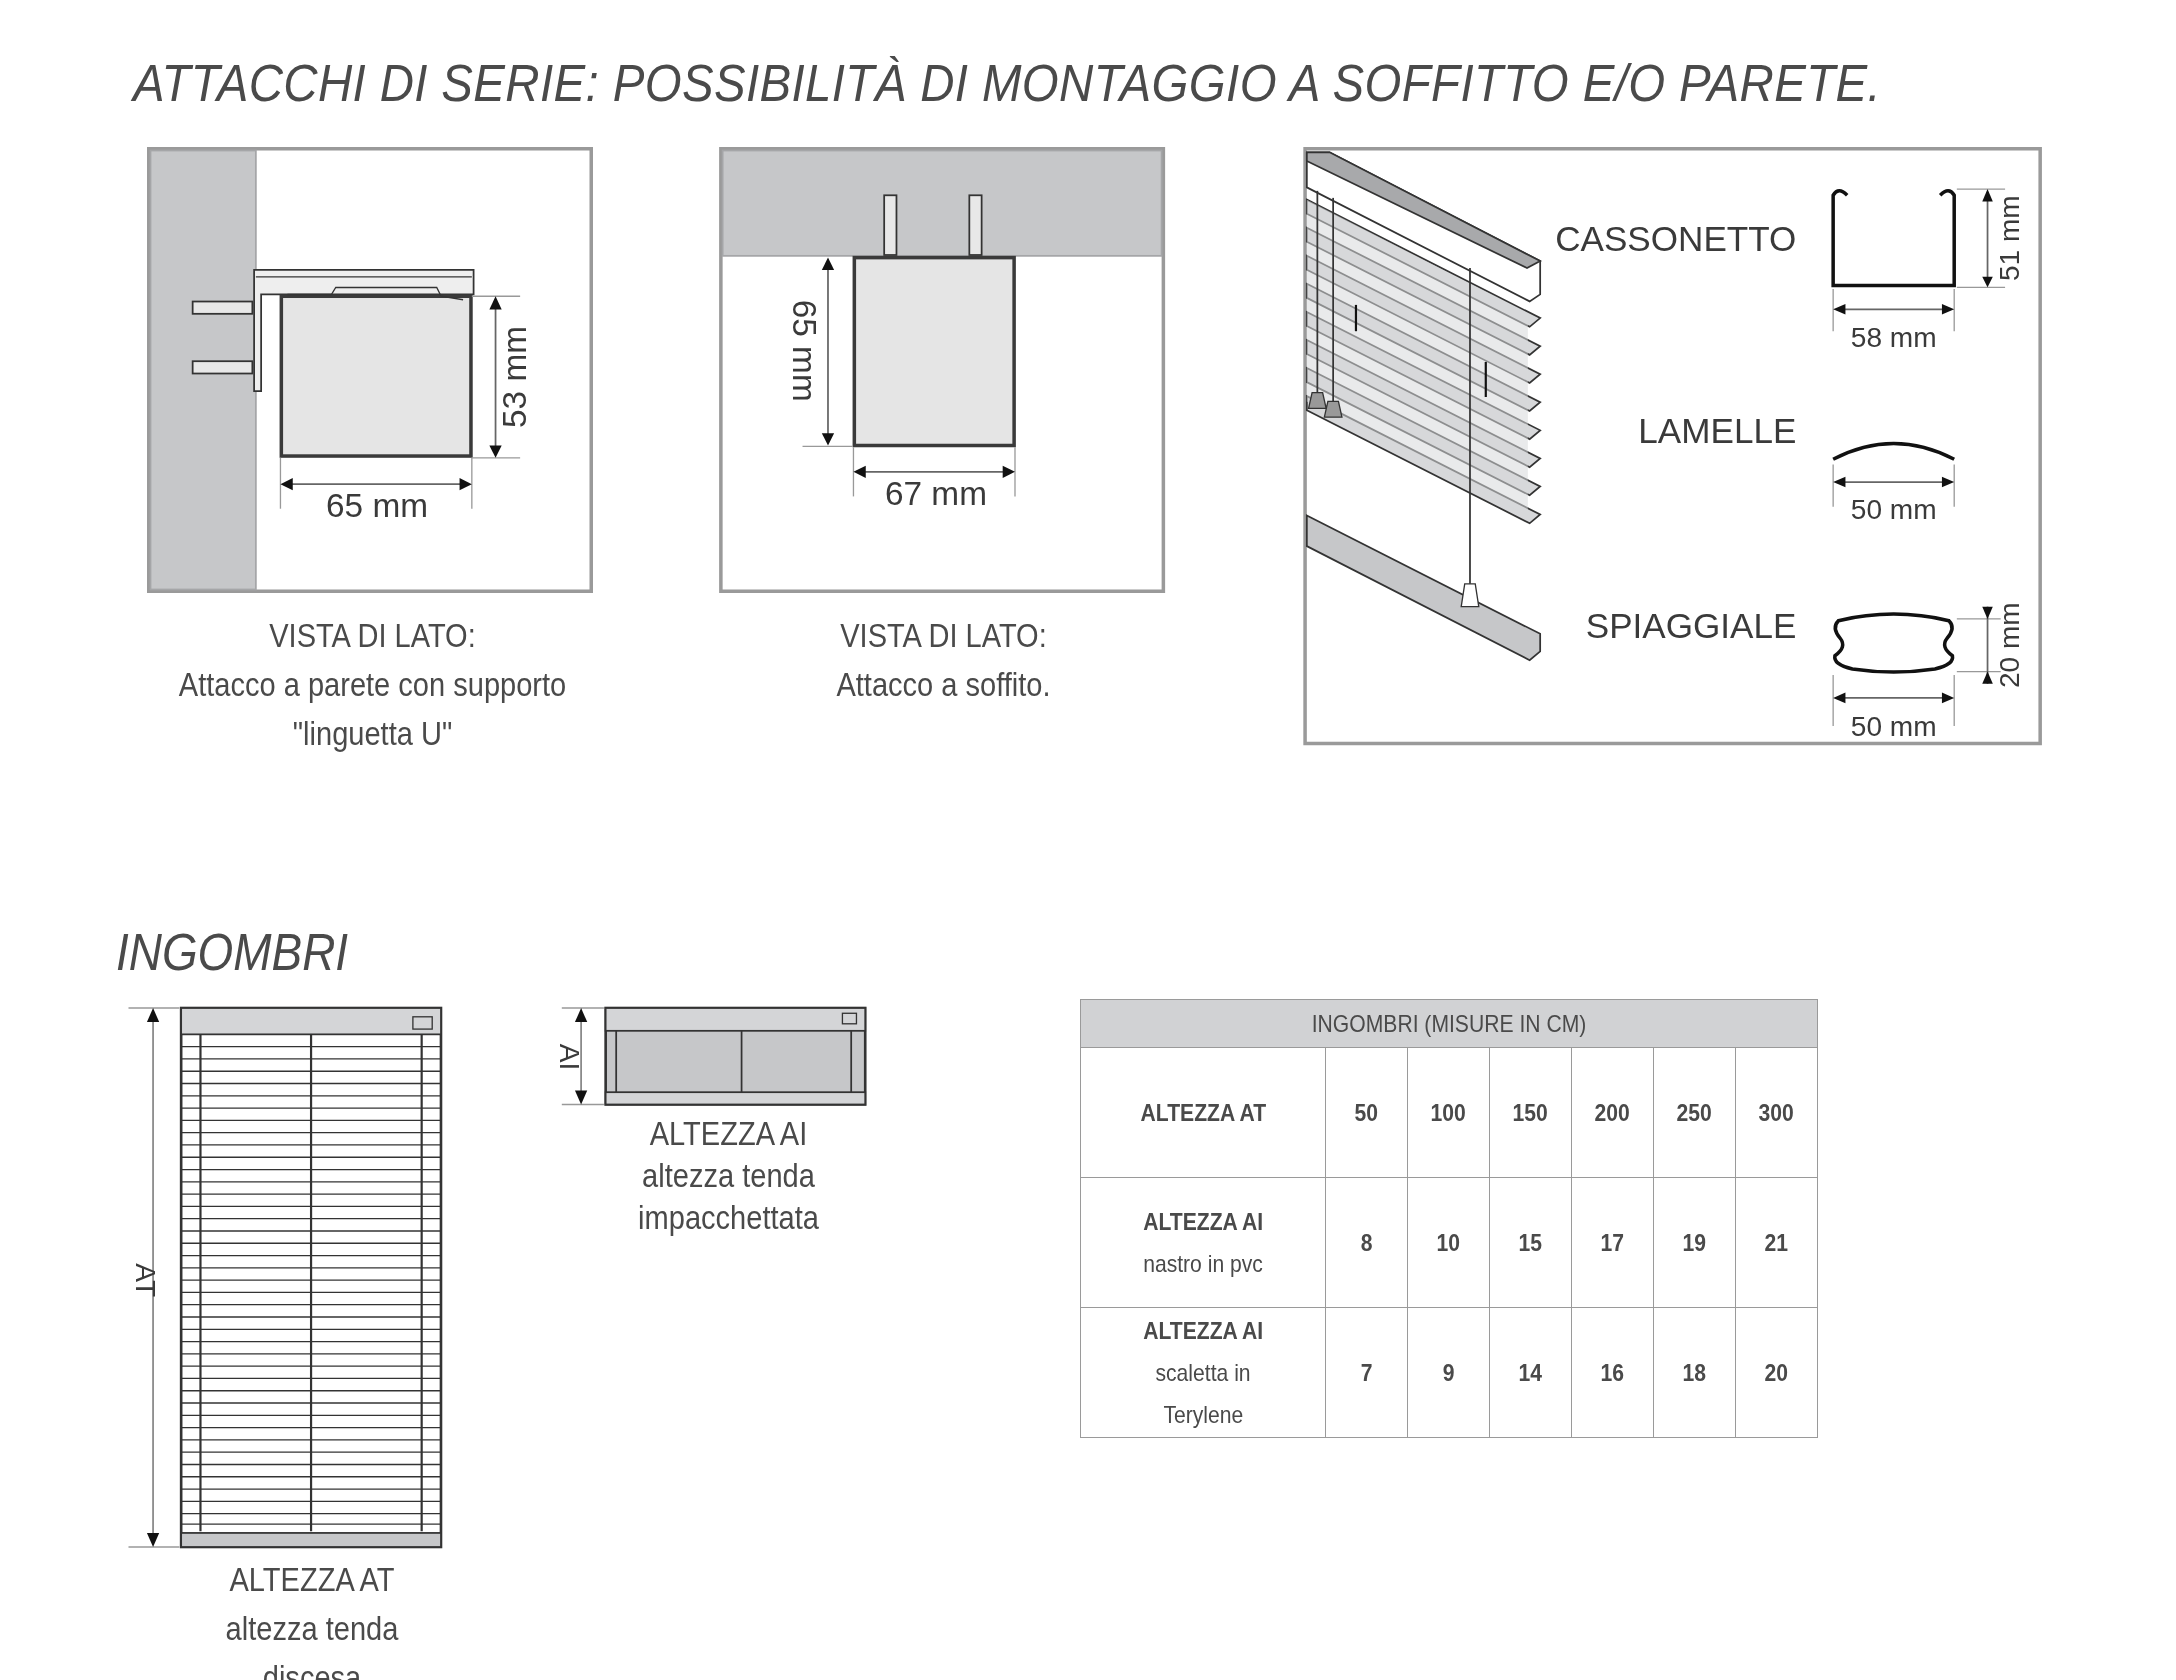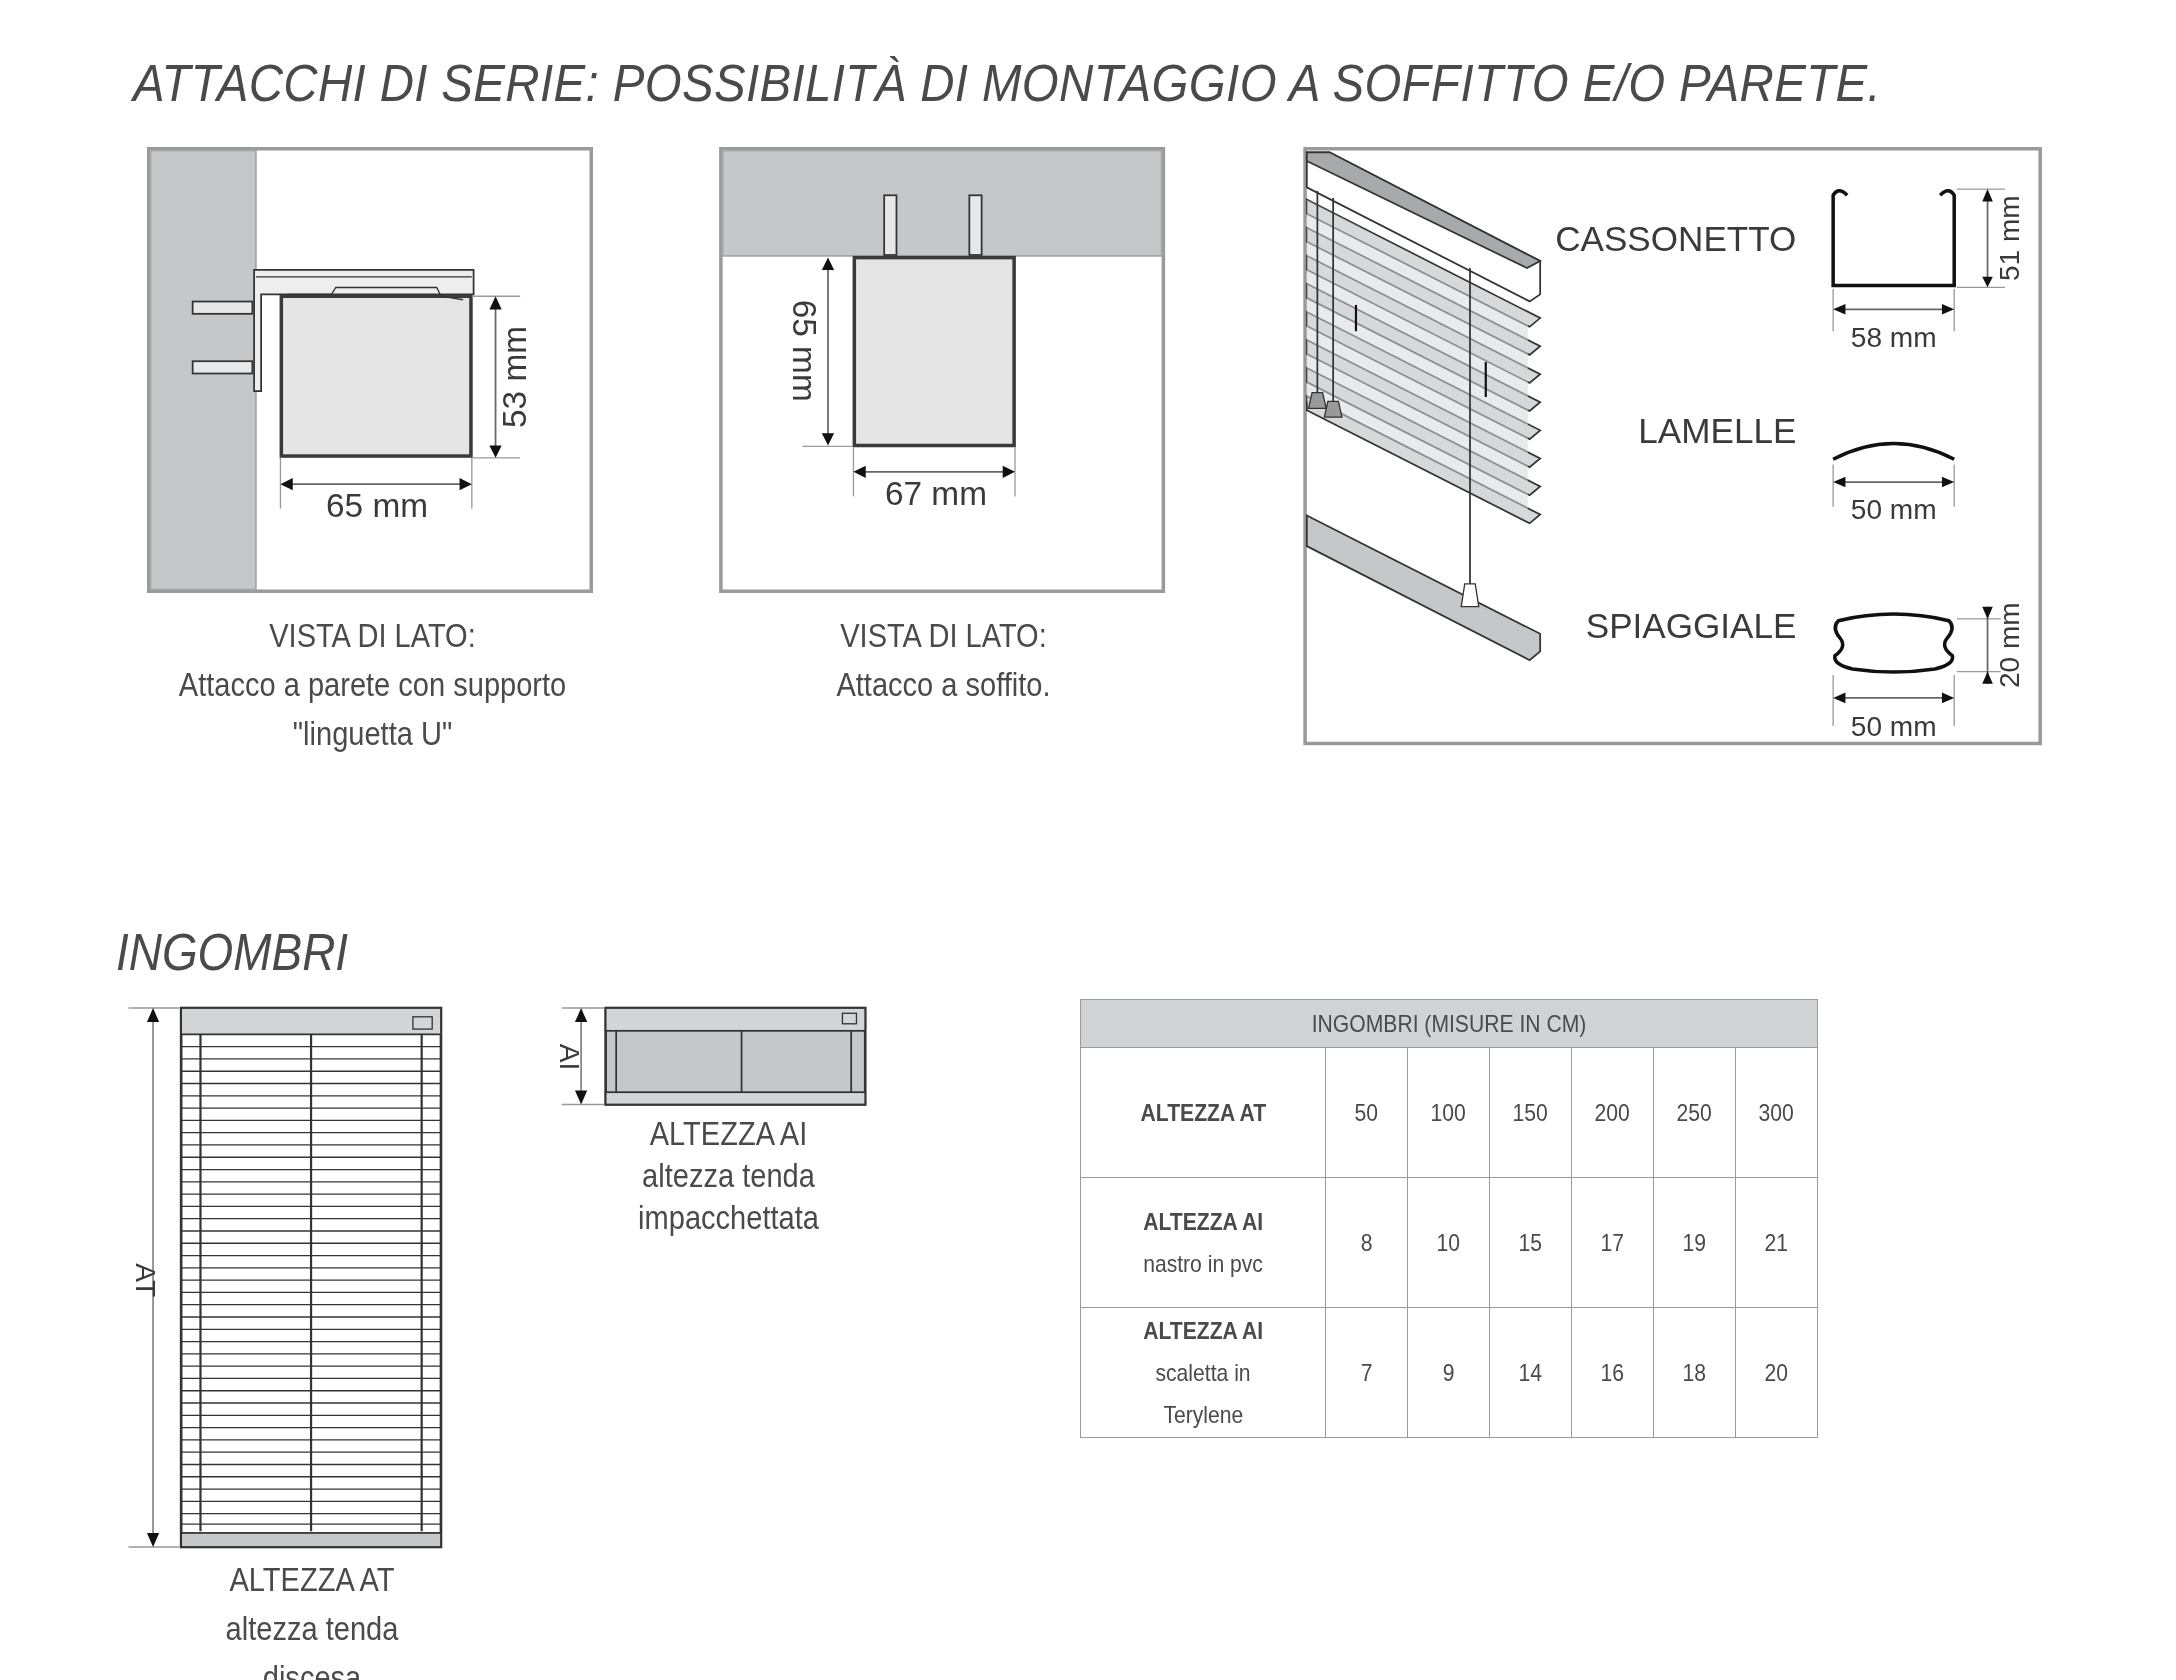--- a/index.html
+++ b/index.html
@@ -11,21 +11,21 @@
   .h2 { left:116px; top:923px; font-size:51px; font-style:italic;
         transform:scaleX(0.9); transform-origin:left top; color:#4a4a4a; }
   .caption { text-align:center; font-size:33px; line-height:49px; color:#4a4a4a;
              transform:scaleX(0.88); }
   .caption span { display:block; white-space:nowrap; }
   svg text { font-family:"Liberation Sans", sans-serif; fill:#3a3a3a; }
   .tbl { left:1034px; top:999px; border-collapse:collapse; font-size:24px; color:#4a4a4a;margin-left:46px; }
   .tbl td, .tbl th { border:1.8px solid #9a9a9a; text-align:center; padding:0; }
   .tbl th { background:#d1d2d4; height:47px; font-weight:normal; }
   .tbl td.rh { width:244px; font-weight:bold; line-height:42px; }
-  .tbl td.v { width:81px; }
+  .tbl td.v { width:81px;font-weight:bold; }
   .tbl tr.r { height:130px; }
   .cell-txt { display:inline-block; transform:scaleX(0.88); }
 </style>
 </head>
 <body>
 
 <div class="abs title">ATTACCHI DI SERIE: POSSIBILITÀ DI MONTAGGIO A SOFFITTO E/O PARETE.</div>
 
 <svg class="abs" style="left:147px;top:147px" width="446" height="446" viewBox="0 0 508 508">
   <rect x="2" y="2" width="504" height="504" fill="#ffffff" stroke="#9a9a9a" stroke-width="4"></rect>

